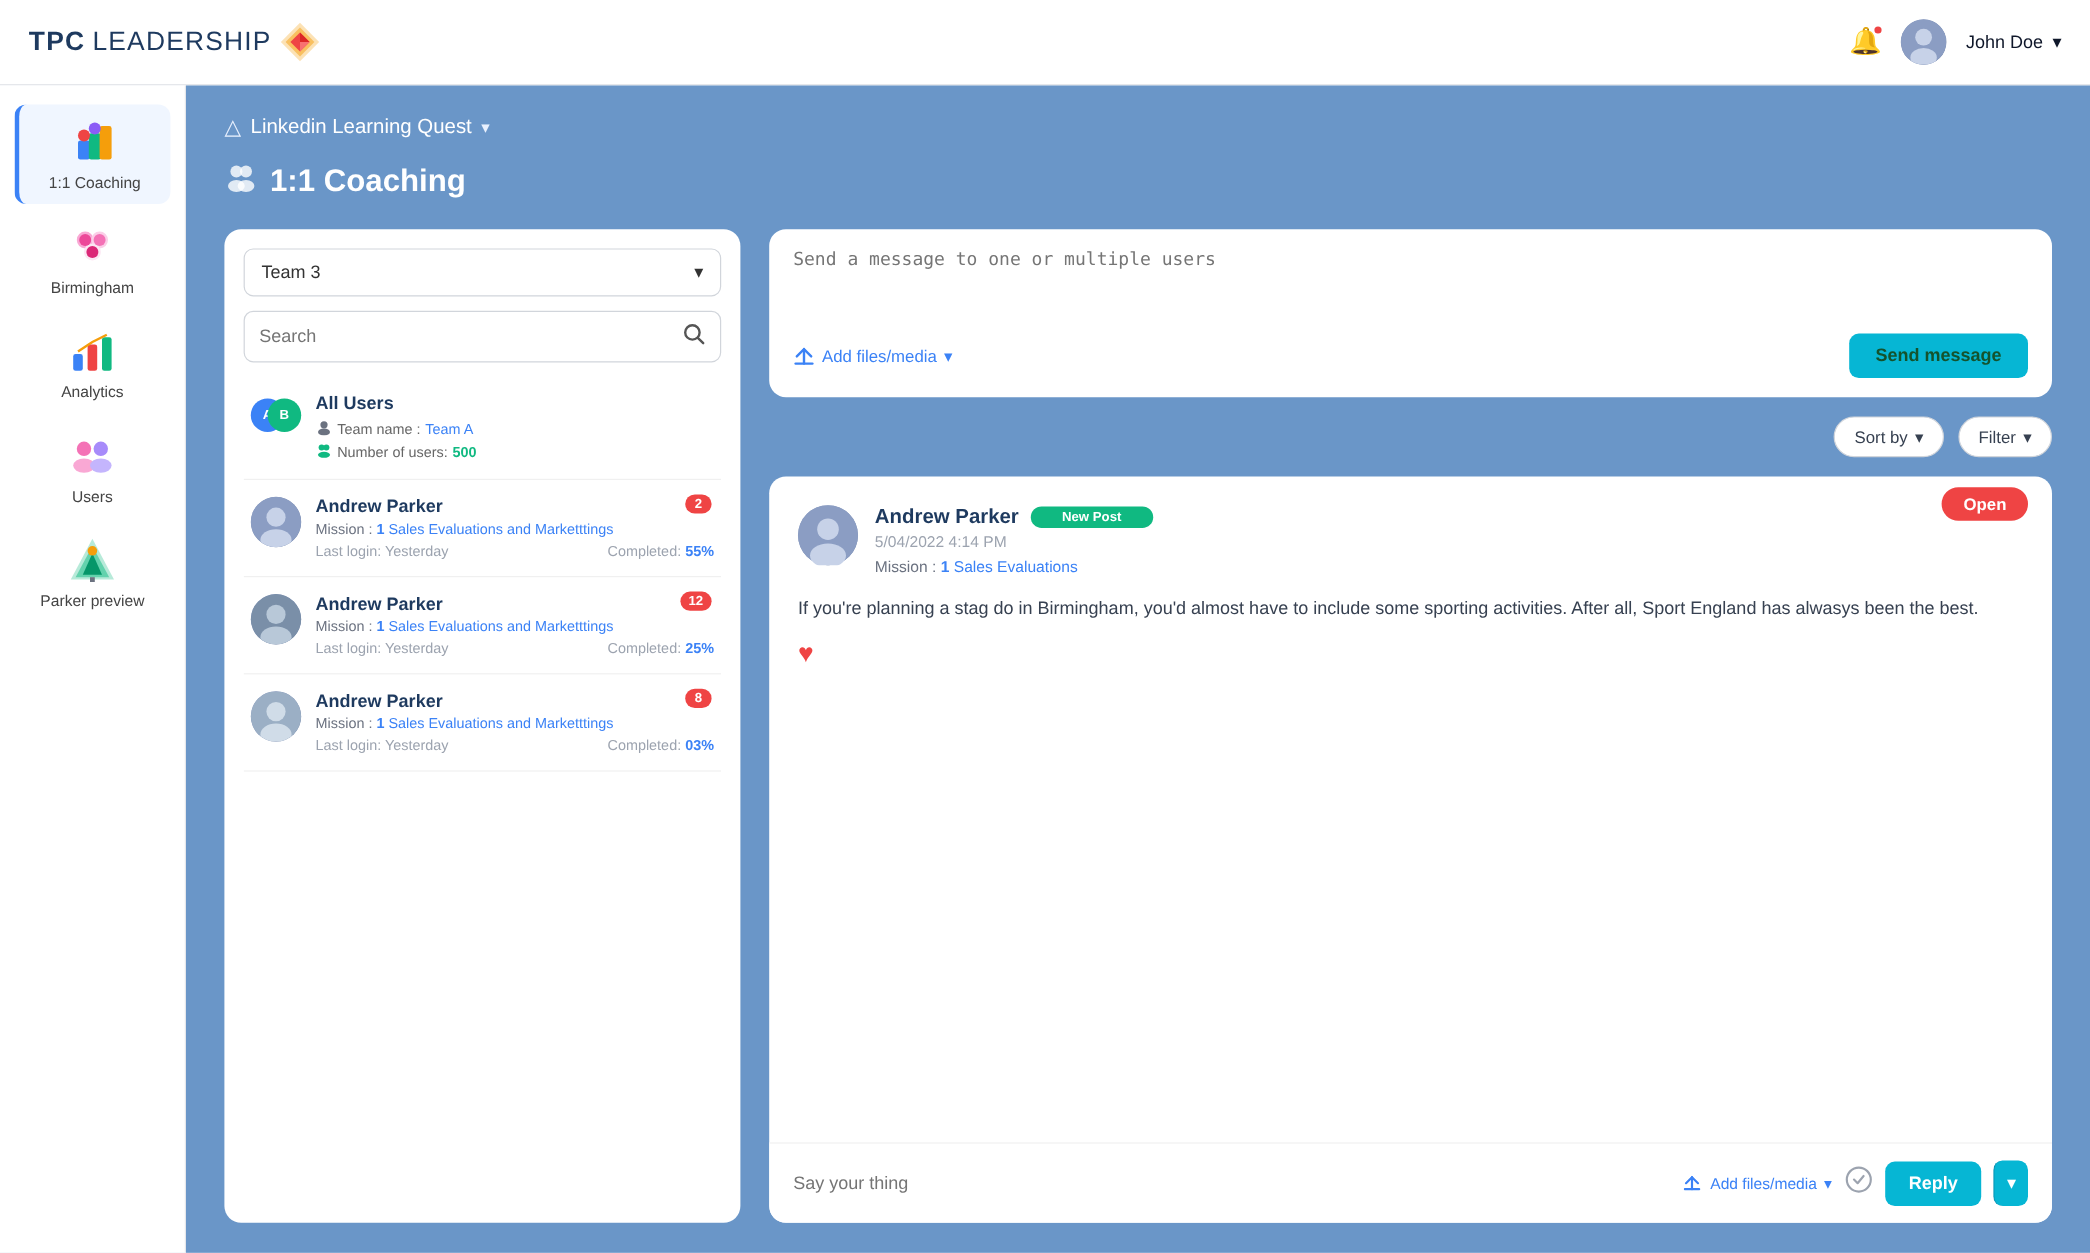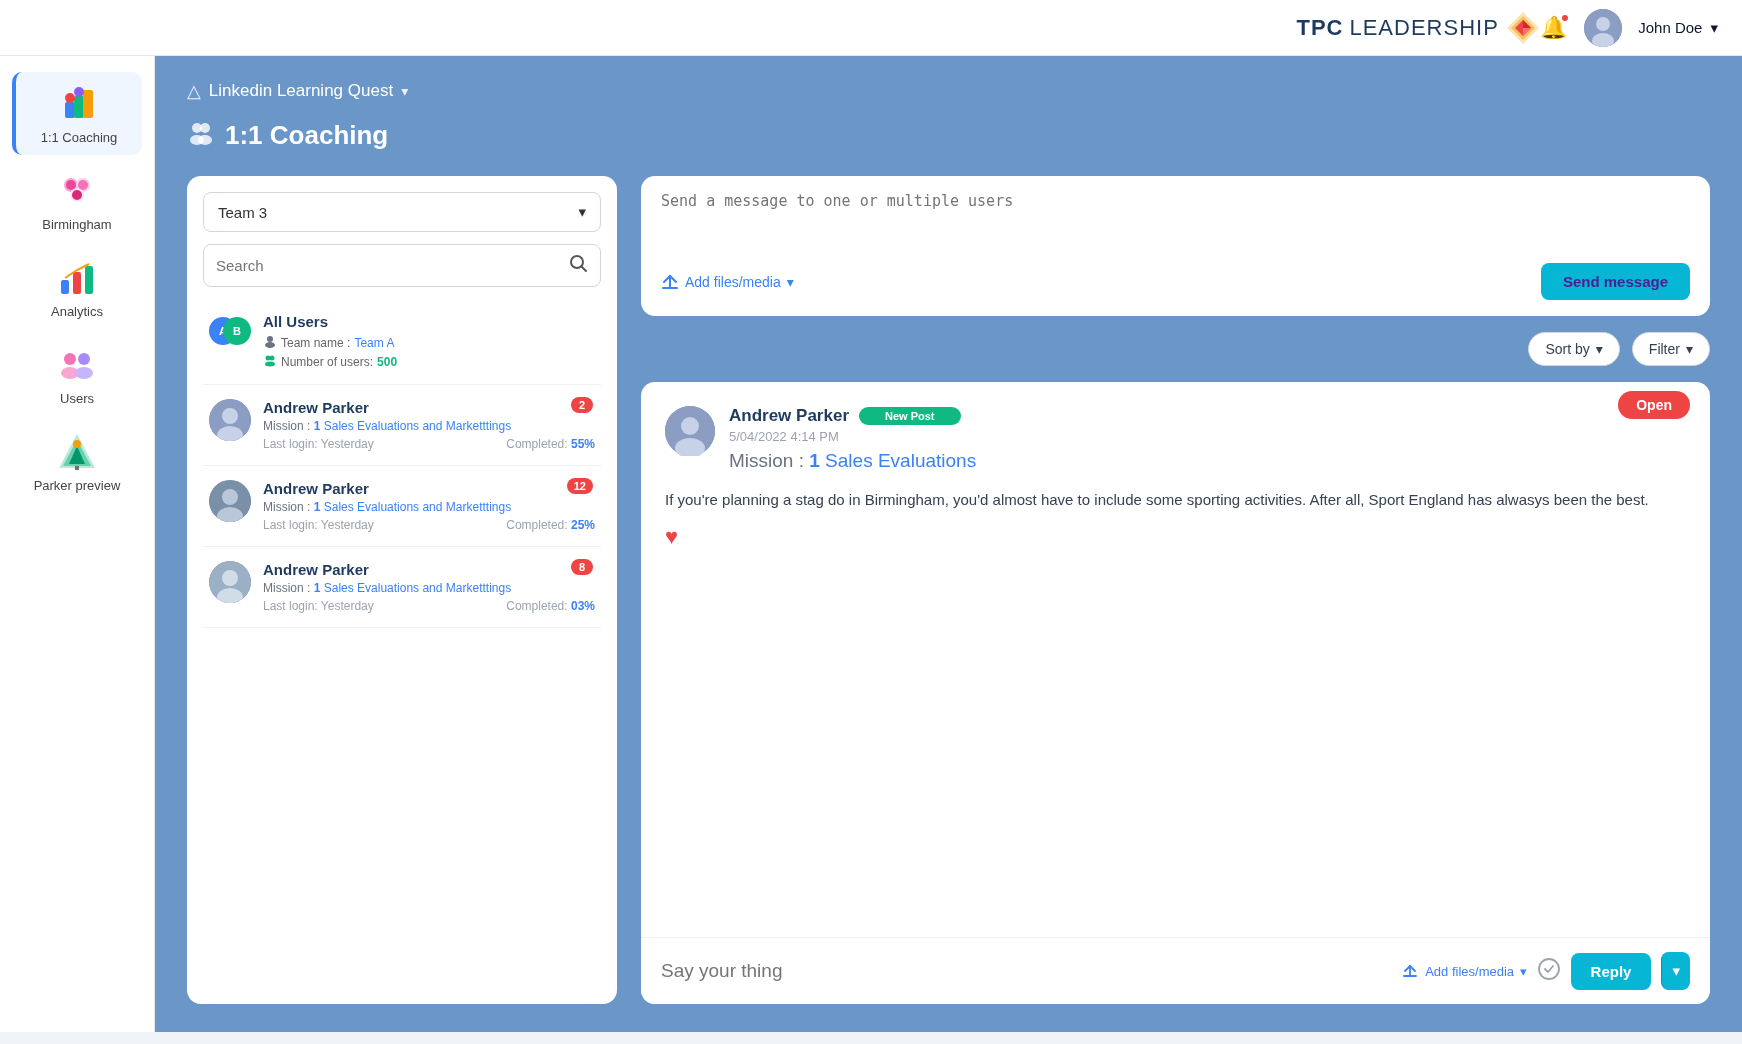--- a/index.html
+++ b/index.html
@@ -1,21 +1,21 @@
 <!DOCTYPE html>
 <html><head>
   <meta charset="utf-8">
   <style>
     * { box-sizing: border-box; margin: 0; padding: 0; }
     body { font-family: -apple-system, BlinkMacSystemFont, 'Segoe UI', sans-serif; background: #f0f4f8; width: 1742px; height: 1044px; overflow: hidden; }
 
     
     .topnav {
-      display: flex; align-items: center; justify-content: flex-end;
-      background: #fff; height: 56px; padding: 0 24px;
+      display: flex; align-items: center; justify-content: space-between;
+      background: #fff; height: 71px; padding: 0 24px;
       border-bottom: 1px solid #e5e7eb; position: relative; z-index: 10;
     }
     .logo { display: flex; align-items: center; gap: 6px; font-size: 22px; font-weight: 700; color: #1e3a5f; }
     .topnav-right { display: flex; align-items: center; gap: 16px; }
     .notif-btn { background: none; border: none; cursor: pointer; position: relative; font-size: 22px; color: #555; }
     .notif-dot { position: absolute; top: -2px; right: -2px; width: 10px; height: 10px; background: #ef4444; border-radius: 50%; border: 2px solid #fff; }
     .user-btn { display: flex; align-items: center; gap: 8px; background: none; border: none; cursor: pointer; font-size: 15px; color: #0f172a; font-weight: 500; }
     .avatar-img { width: 38px; height: 38px; border-radius: 50%; background: linear-gradient(135deg, #8b9dc3, #6b7fa3); display: flex; align-items: center; justify-content: center; color: #fff; font-size: 14px; overflow: hidden; }
 
     
@@ -94,45 +94,45 @@
     .badge { position: absolute; top: 12px; right: 8px; background: #ef4444; color: #fff; font-size: 11px; font-weight: 700; border-radius: 10px; padding: 2px 7px; min-width: 22px; text-align: center; }
 
     
     .right-panel { flex: 1; display: flex; flex-direction: column; gap: 16px; }
 
     
     .compose-box { background: #fff; border-radius: 14px; padding: 16px 20px; display: flex; flex-direction: column; gap: 12px; min-height: 140px; }
     .compose-textarea { border: none; outline: none; resize: none; font-size: 15px; color: #9ca3af; flex: 1; height: 60px; background: transparent; }
     .compose-footer { display: flex; align-items: center; justify-content: space-between; }
     .compose-actions { display: flex; align-items: center; gap: 6px; color: #3b82f6; font-size: 14px; cursor: pointer; }
-    .send-btn { background: #06b6d4; color: #4c1d95; border: none; border-radius: 8px; padding: 10px 22px; font-size: 15px; font-weight: 600; cursor: pointer; }
+    .send-btn { background: #06b6d4; color: #14532d; border: none; border-radius: 8px; padding: 10px 22px; font-size: 15px; font-weight: 600; cursor: pointer; }
 
     
     .sort-filter-row { display: flex; align-items: center; justify-content: flex-end; gap: 12px; }
     .sort-btn, .filter-btn { display: flex; align-items: center; gap: 6px; border: 1.5px solid #d1d5db; border-radius: 20px; padding: 8px 16px; background: #fff; cursor: pointer; font-size: 14px; color: #374151; font-weight: 500; }
 
     
     .post-card { background: #fff; border-radius: 14px; flex: 1; overflow: hidden; display: flex; flex-direction: column; position: relative; }
     .post-card-open { position: absolute; top: -14px; right: 20px; background: #ef4444; color: #fff; font-size: 14px; font-weight: 700; border-radius: 20px; padding: 6px 18px; z-index: 5; margin-top: 23px; }
     .post-content { flex: 1; padding: 24px; overflow-y: auto; }
     .post-header { display: flex; align-items: flex-start; gap: 14px; margin-bottom: 16px; }
     .post-avatar { width: 50px; height: 50px; border-radius: 50%; background: linear-gradient(135deg, #8b9dc3, #6b7fa3); flex-shrink: 0; display: flex; align-items: center; justify-content: center; color: #fff; font-size: 16px; font-weight: 600; }
     .post-meta { flex: 1; }
     .post-author-row { display: flex; align-items: center; gap: 10px; margin-bottom: 3px; }
     .post-author { font-size: 17px; font-weight: 700; color: #1e3a5f; }
     .post-new-badge { background: #10b981; color: #fff; font-size: 11px; font-weight: 600; padding: 3px 26px; border-radius: 12px; }
     .post-time { font-size: 13px; color: #9ca3af; margin-bottom: 6px; }
-    .post-mission { font-size: 19px; color: #3b82f6; }
+    .post-mission { font-size: 13px; color: #3b82f6; }
     .mission-label2 { color: #6b7280; }
     .post-text { font-size: 15px; color: #374151; line-height: 1.6; margin-bottom: 12px; }
     .post-heart { color: #ef4444; font-size: 22px; cursor: pointer; }
 
     
     .reply-bar { border-top: 1px solid #f0f0f0; padding: 14px 20px; display: flex; align-items: center; gap: 12px; background: #fff; }
-    .reply-input { flex: 1; border: none; outline: none; font-size: 19px; color: #701a75; background: transparent; }
+    .reply-input { flex: 1; border: none; outline: none; font-size: 15px; color: #701a75; background: transparent; }
     .reply-actions { display: flex; align-items: center; gap: 10px; }
     .reply-media { display: flex; align-items: center; gap: 6px; color: #3b82f6; font-size: 13px; cursor: pointer; }
     .reply-check { color: #6b7280; font-size: 20px; cursor: pointer; }
     .reply-btn { background: #06b6d4; color: #fff; border: none; border-radius: 8px; padding: 10px 20px; font-size: 15px; font-weight: 700; cursor: pointer; }
     .reply-dropdown { background: #06b6d4; color: #fff; border: none; border-radius: 8px; padding: 10px 10px; font-size: 15px; cursor: pointer; border-left: 1px solid #0891b2; }
 
     
     .diamond-svg { width: 36px; height: 36px; }
   </style>
 </head>

